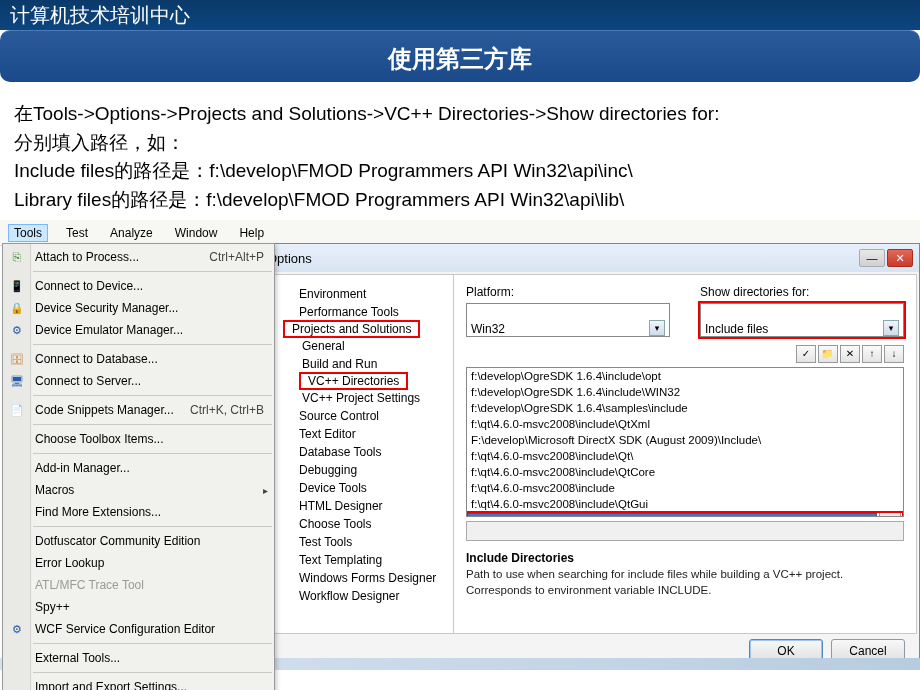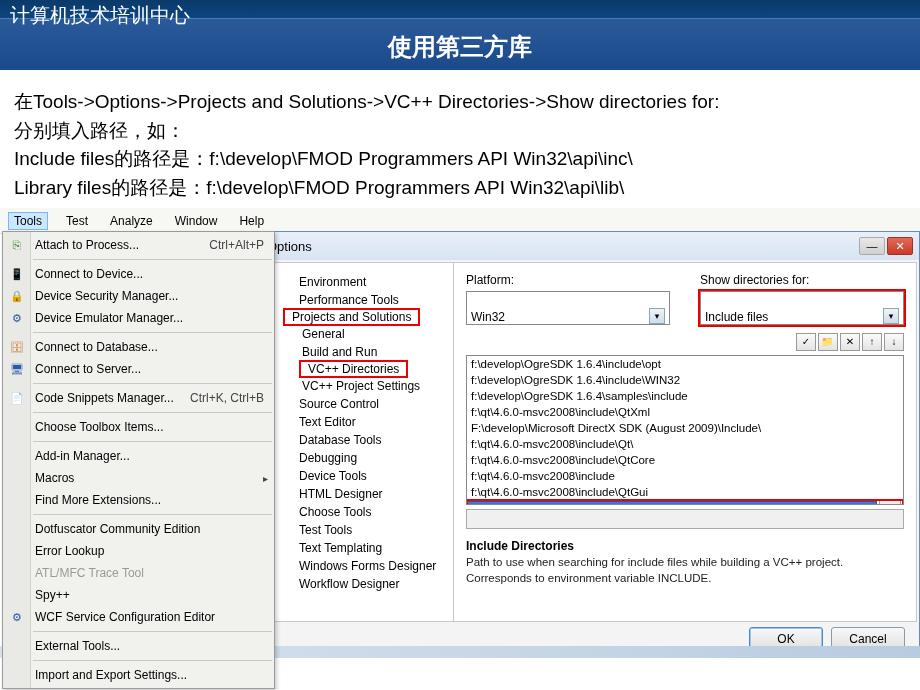--- a/index.html
+++ b/index.html
@@ -1,19 +1,19 @@
 <!DOCTYPE html>
 <html><head>
 <meta charset="utf-8">
 <style>
 * { box-sizing: border-box; margin: 0; padding: 0; font-family: "Microsoft YaHei", "Segoe UI", Tahoma, sans-serif; }
 body { width: 920px; height: 690px; background: #fff; overflow: hidden; position: relative; }
 
-.slide-header { background: linear-gradient(180deg, #0a3a6a 0%, #0d4580 100%); color: #fff; padding: 2px 10px 0; height: 18px; font-size: 20px; }
-.slide-title-bar { background: linear-gradient(180deg, #2a5a9a 0%, #1a4a8a 100%); color: #fff; text-align: center; padding: 12px 0; font-size: 24px; font-weight: bold; height: 52px; border-top: 1px solid #4a7aba; }
+.slide-header { background: linear-gradient(180deg, #0a3a6a 0%, #0d4580 100%); color: #fff; padding: 2px 10px 0; height: 30px; font-size: 20px; }
+.slide-title-bar { background: linear-gradient(180deg, #2a5a9a 0%, #1a4a8a 100%); color: #fff; text-align: center; padding: 12px 0; font-size: 24px; font-weight: bold; height: 52px; border-top: 1px solid #4a7aba; border-radius: 10px; }
 .slide-body { background: #fff; padding: 18px 14px 10px; font-size: 19px; color: #000; line-height: 1.5; height: 138px; }
 .slide-body .line { white-space: nowrap; }
 
 .vs-area { position: relative; height: 450px; background: #fff; }
 
 .menubar { display: flex; gap: 14px; padding: 4px 8px 3px; font-size: 12px; background: #f7f7f4; border-bottom: 1px solid #ddd; }
 .menubar span.active { background: #cce8ff; border: 1px solid #7ab7ff; padding: 1px 5px; }
 .menubar span { padding: 2px 4px; }
 
 .tools-menu { position: absolute; left: 2px; top: 23px; width: 273px; background: #f1f1ee; border: 1px solid #9a9a9a; box-shadow: 2px 2px 4px rgba(0,0,0,0.2); z-index: 10; }

